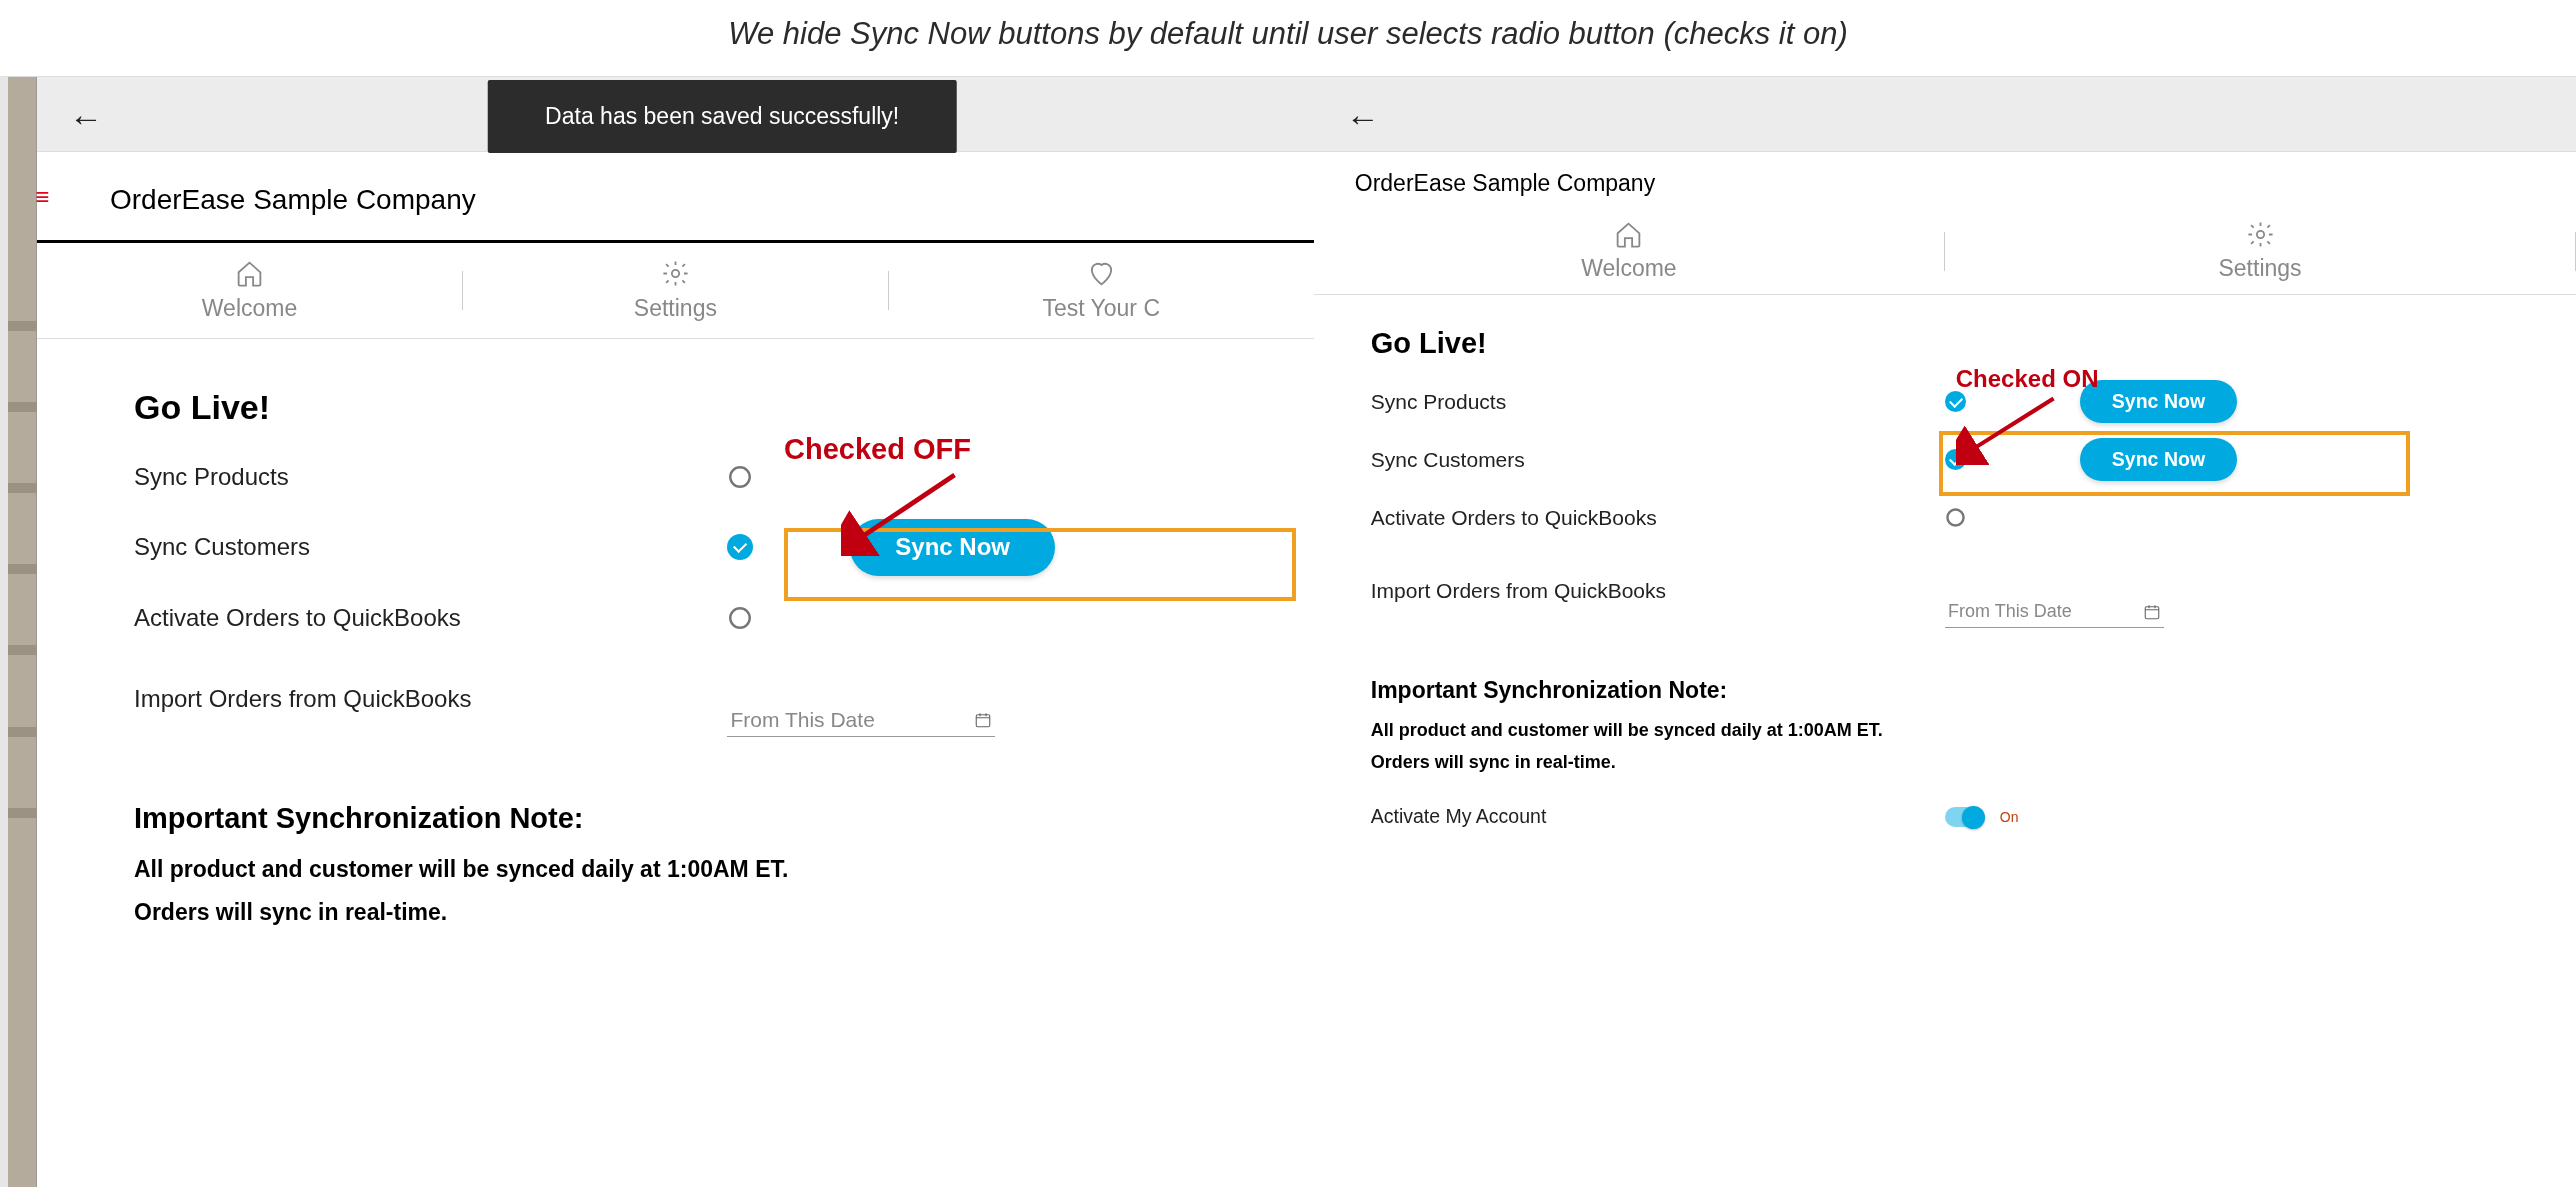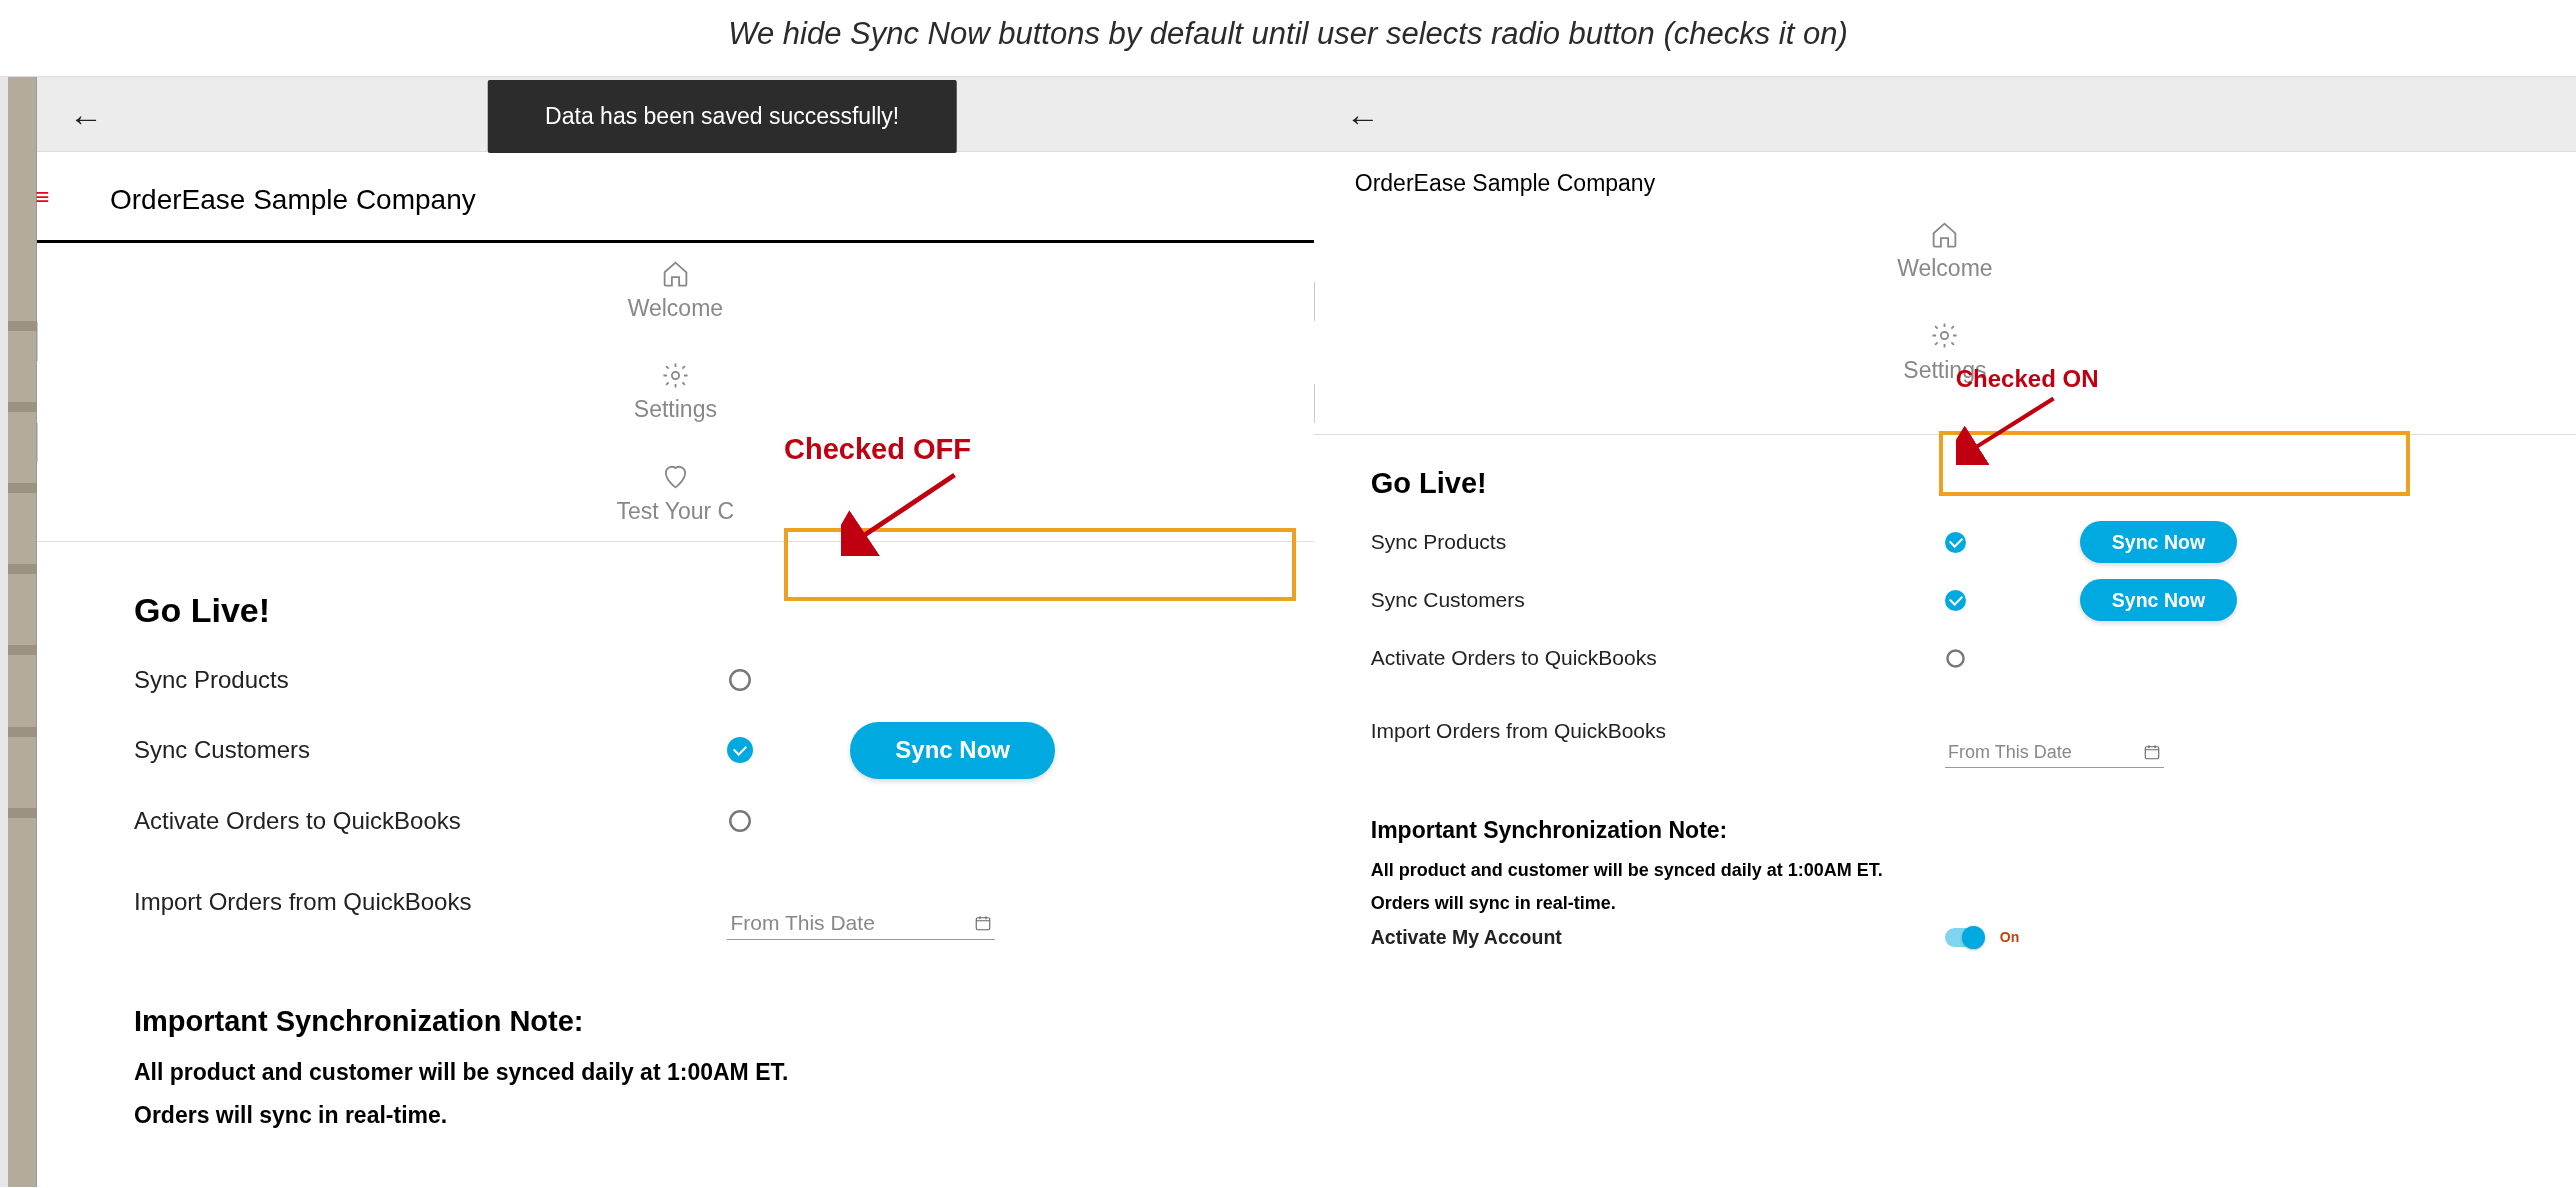--- a/index.html
+++ b/index.html
@@ -71,24 +71,24 @@
   }
   .company-bar {
     background: #fff;
     padding: 32px 49px 24px 73px;
     font-size: 28px;
     color: #000;
     border-bottom: 3.2px solid #000;
   }
   .tabs {
     display: flex;
+    align-items: center;
     border-bottom: 0.8px solid #ddd;
     padding: 16px 0;
     background: #fff;
-    flex-direction: column;
   }
   .tab {
     flex: 1;
     display: flex;
     flex-direction: column;
     align-items: center;
     gap: 6.5px;
     cursor: pointer;
     color: #888;
     font-size: 23px;
@@ -188,22 +188,21 @@
   .note-p {
     font-size: 23px;
     font-weight: bold;
     margin-bottom: 16px;
     color: #000;
   }
   .panel-right .note-p { font-size: 18px; margin-bottom: 11.4px;}
   .toggle-row {
     display: flex;
     align-items: center;
-    margin-top: 12px;
-    font-weight: bold;
+    margin-top: 32px;
   }
   .toggle-label { flex: 0 0 50%; font-size: 19.5px; color: #222;}
   .toggle {
     position: relative;
     width: 39px; height: 19.5px;
     background: #7fd4ef;
     border-radius: 11.4px;
     cursor: pointer;
   }
   .toggle-knob {

